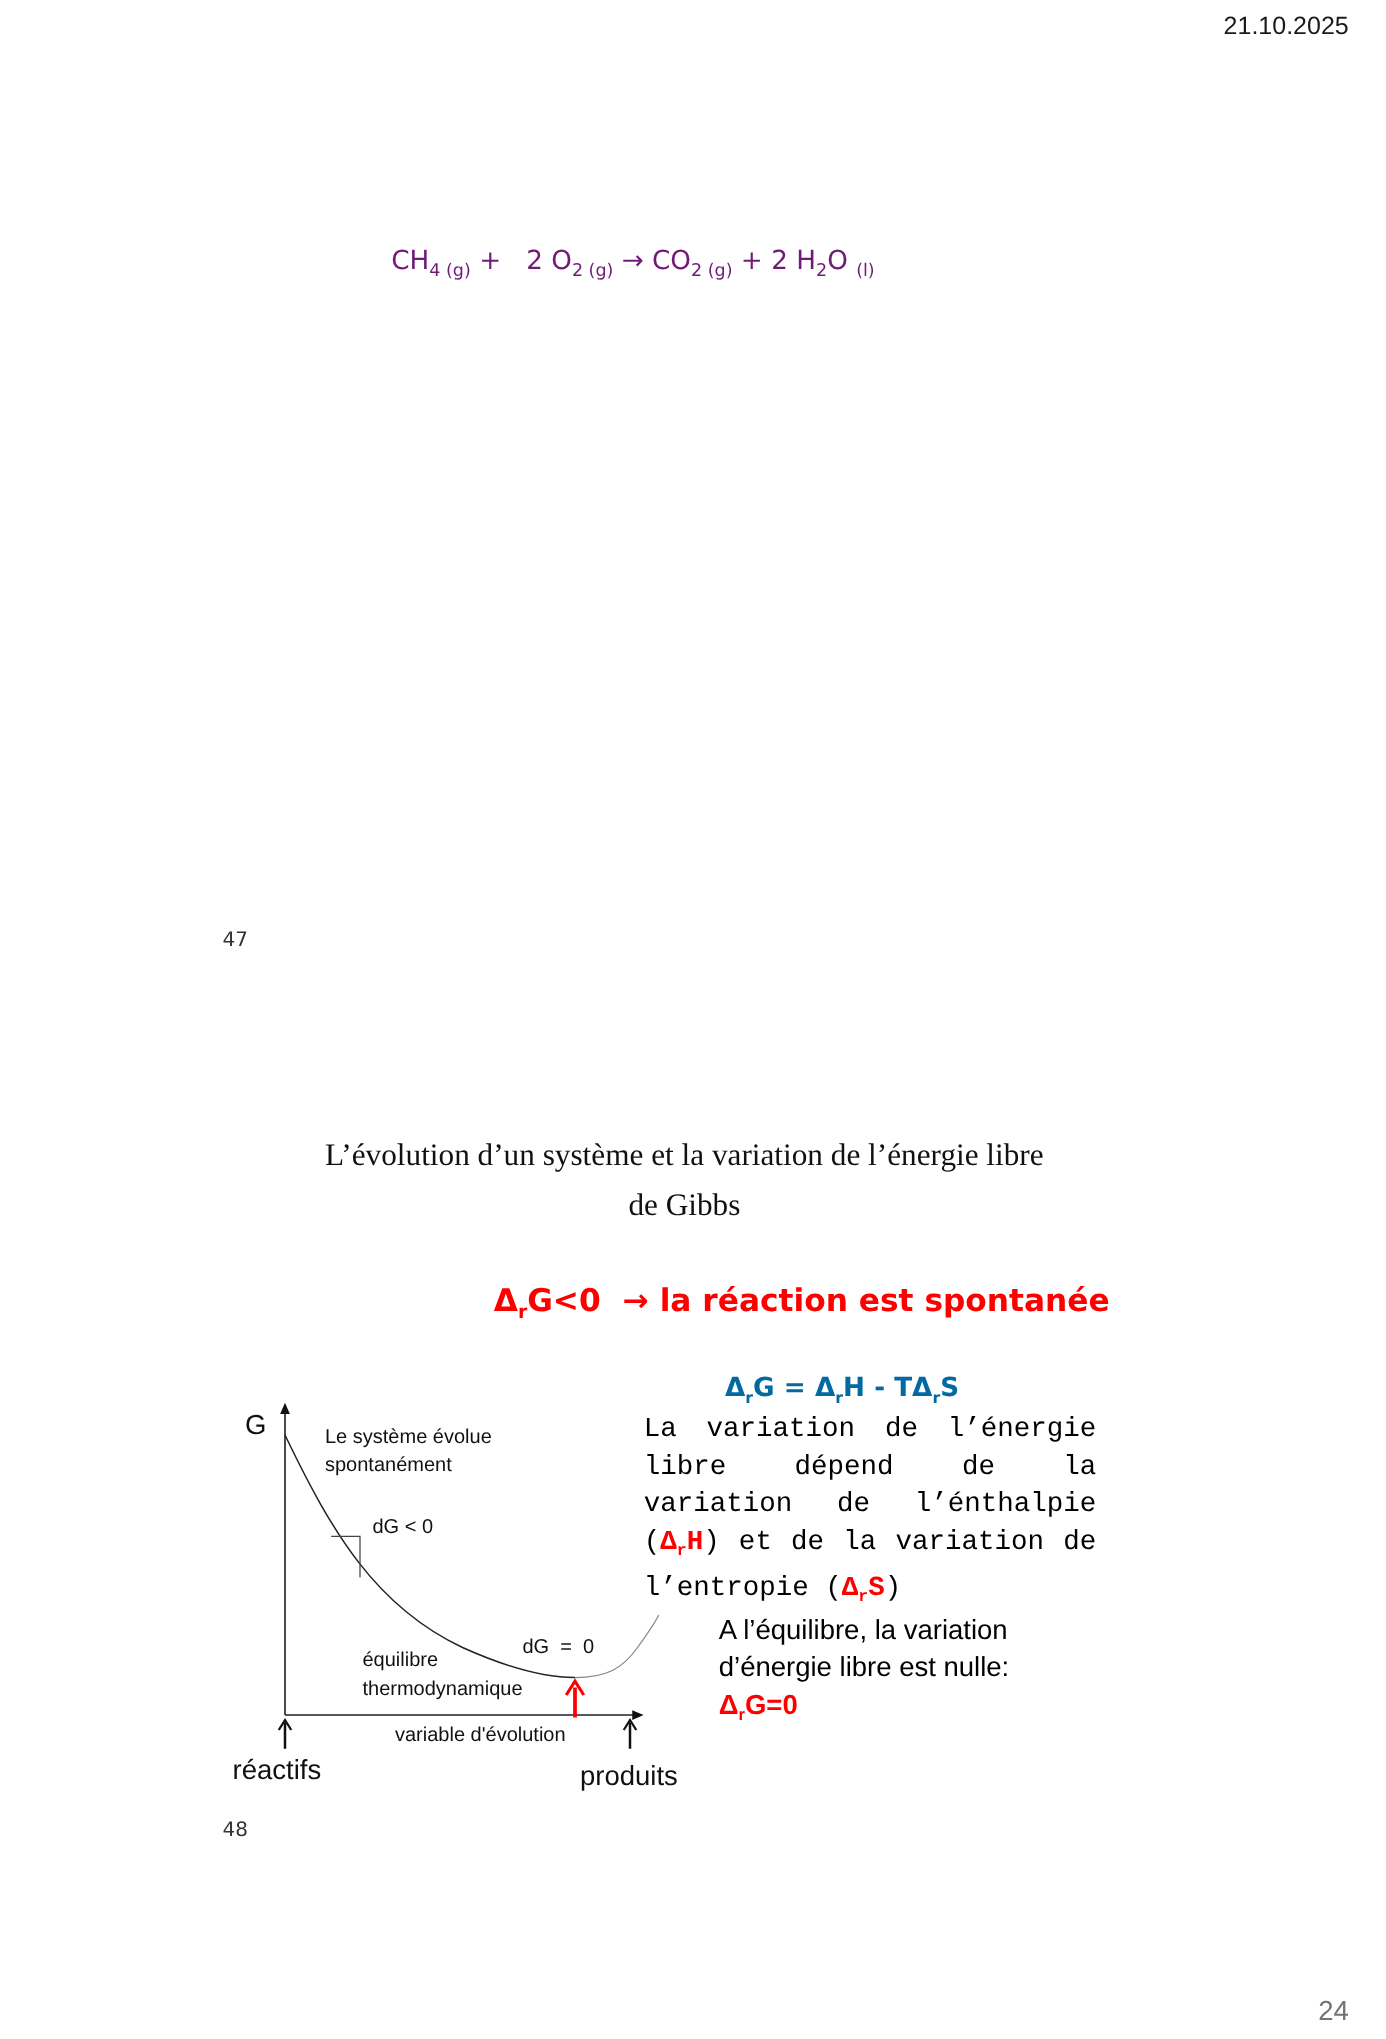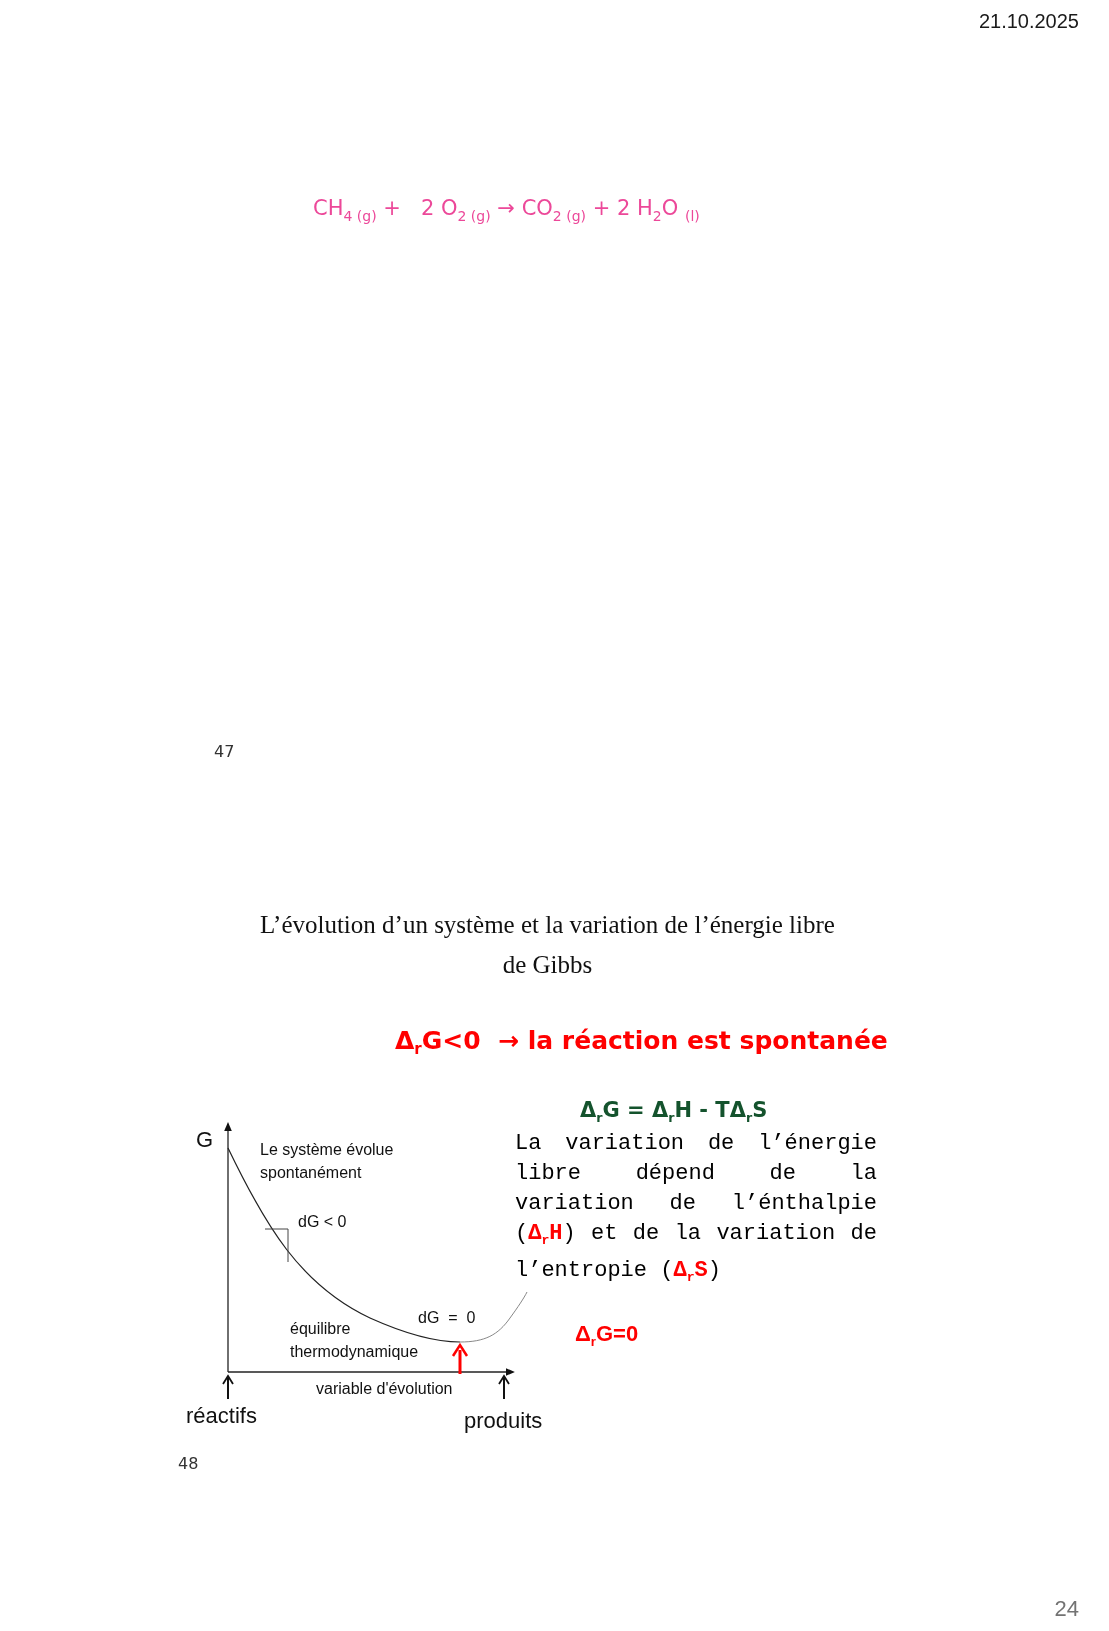--- a/index.html
+++ b/index.html
@@ -2,64 +2,64 @@
 <html><head>
 <meta charset="utf-8">
 <style>
   html, body { margin: 0; padding: 0; background: #ffffff; }
   body { width: 1109px; height: 1631px; position: relative; overflow: hidden;
          font-family: "Liberation Sans", sans-serif; color: #000; }
   .abs { position: absolute; white-space: nowrap; }
   .date { right: 30px; top: 10px; font-size: 20px; color: #1a1a1a; }
   .pagenum { right: 30px; top: 1596px; font-size: 22px; color: #737373; }
   .slidenum { font-family: "DejaVu Sans", sans-serif; font-size: 16px; color: #333; }
-  .equation { left: 313px; top: 196px; font-family: "DejaVu Sans", sans-serif; font-size: 21px; color: #ec4899; }
+  .equation { left: 313px; top: 196px; font-family: "DejaVu Sans", sans-serif; font-size: 21px; color: #701a75; }
   .equation sub { font-size: 14px; vertical-align: -6px; }
   .title { left: 0; width: 1109px; text-align: center; top: 905px; font-family: Liberation Serif, serif;
            font-size: 25px; line-height: 40px; color: #111; white-space: normal; }
   .title .inner { display: inline-block; width: 600px; margin-left: -14px; }
   .headline { left: 395px; top: 1026px; font-family: "DejaVu Sans", sans-serif; font-weight: bold;
               font-size: 25px; color: #ff0000; text-align: center; }
   .headline sub, .formula sub, .redinline sub { font-size: 60%; vertical-align: -5px; }
-  .formula { left: 580px; top: 1098px; font-family: "DejaVu Sans", sans-serif; font-weight: bold; font-size: 21px; color: #14532d; }
+  .formula { left: 580px; top: 1098px; font-family: "DejaVu Sans", sans-serif; font-weight: bold; font-size: 21px; color: #0369a1; }
   .para { left: 515px; top: 1129px; width: 362px; font-size: 22px; line-height: 30px; text-align: justify;
           white-space: normal; text-align-last: left; font-family: Liberation Mono, monospace; }
   .para2 { left: 575px; top: 1289px; width: 300px; font-size: 22px; line-height: 30px; white-space: normal; }
   .redinline { color: #ff0000; font-weight: bold; }
   .diag { position: absolute; left: 0; top: 0; }
   .lbl { font-size: 16px; color: #111; }
   .lbl-big { font-size: 22px; color: #111; }
 </style>
 </head>
 <body>
 
 <div class="abs date">21.10.2025</div>
 <div class="abs pagenum">24</div>
 
 <div class="abs equation">
   <span>CH</span><sub>4 (g)</sub><span style="white-space:pre"> +   2 O</span><sub>2 (g)</sub><span style="white-space:pre"> → CO</span><sub>2 (g)</sub><span style="white-space:pre"> + 2 H</span><sub>2</sub><span style="white-space:pre">O </span><sub>(l)</sub>
 </div>
-<div class="abs slidenum" style="left:178px; top:742px;margin-left:36px;">47</div>
+<div class="abs slidenum" style="left:178px; top:742px;">47</div>
 
 <div class="abs title">
   <span class="inner">L’évolution d’un système et la variation de l’énergie libre de Gibbs</span>
 </div>
 
 <div class="abs headline">
   <span>Δ</span><sub>r</sub><span style="white-space:pre">G&lt;0  </span><span>→</span><span style="white-space:pre"> la réaction est spontanée</span>
 </div>
 
 <div class="abs formula">
   <span>Δ</span><sub>r</sub><span style="white-space:pre">G = Δ</span><sub>r</sub><span style="white-space:pre">H - TΔ</span><sub>r</sub><span>S</span>
 </div>
 
 <div class="abs para"><span>La variation de l’énergie libre dépend de la variation de l’énthalpie (</span><span class="redinline"><span>Δ</span><sub>r</sub><span>H</span></span><span>) et de la variation de l’entropie (</span><span class="redinline"><span>Δ</span><sub>r</sub><span>S</span></span><span>)</span></div>
 
 <div class="abs para2">
-  <br>
+  <span>A l’équilibre, la variation d’énergie libre  est nulle:</span><br>
   <span class="redinline"><span>Δ</span><sub>r</sub><span>G=0</span></span>
 </div>
 
 <svg class="diag" width="1109" height="1631">
   <defs>
     <marker id="ah" markerWidth="8" markerHeight="8" refX="4" refY="4" orient="auto">
       <path d="M0,1 L7,4 L0,7 Z" fill="#111"></path>
     </marker>
   </defs>
 

